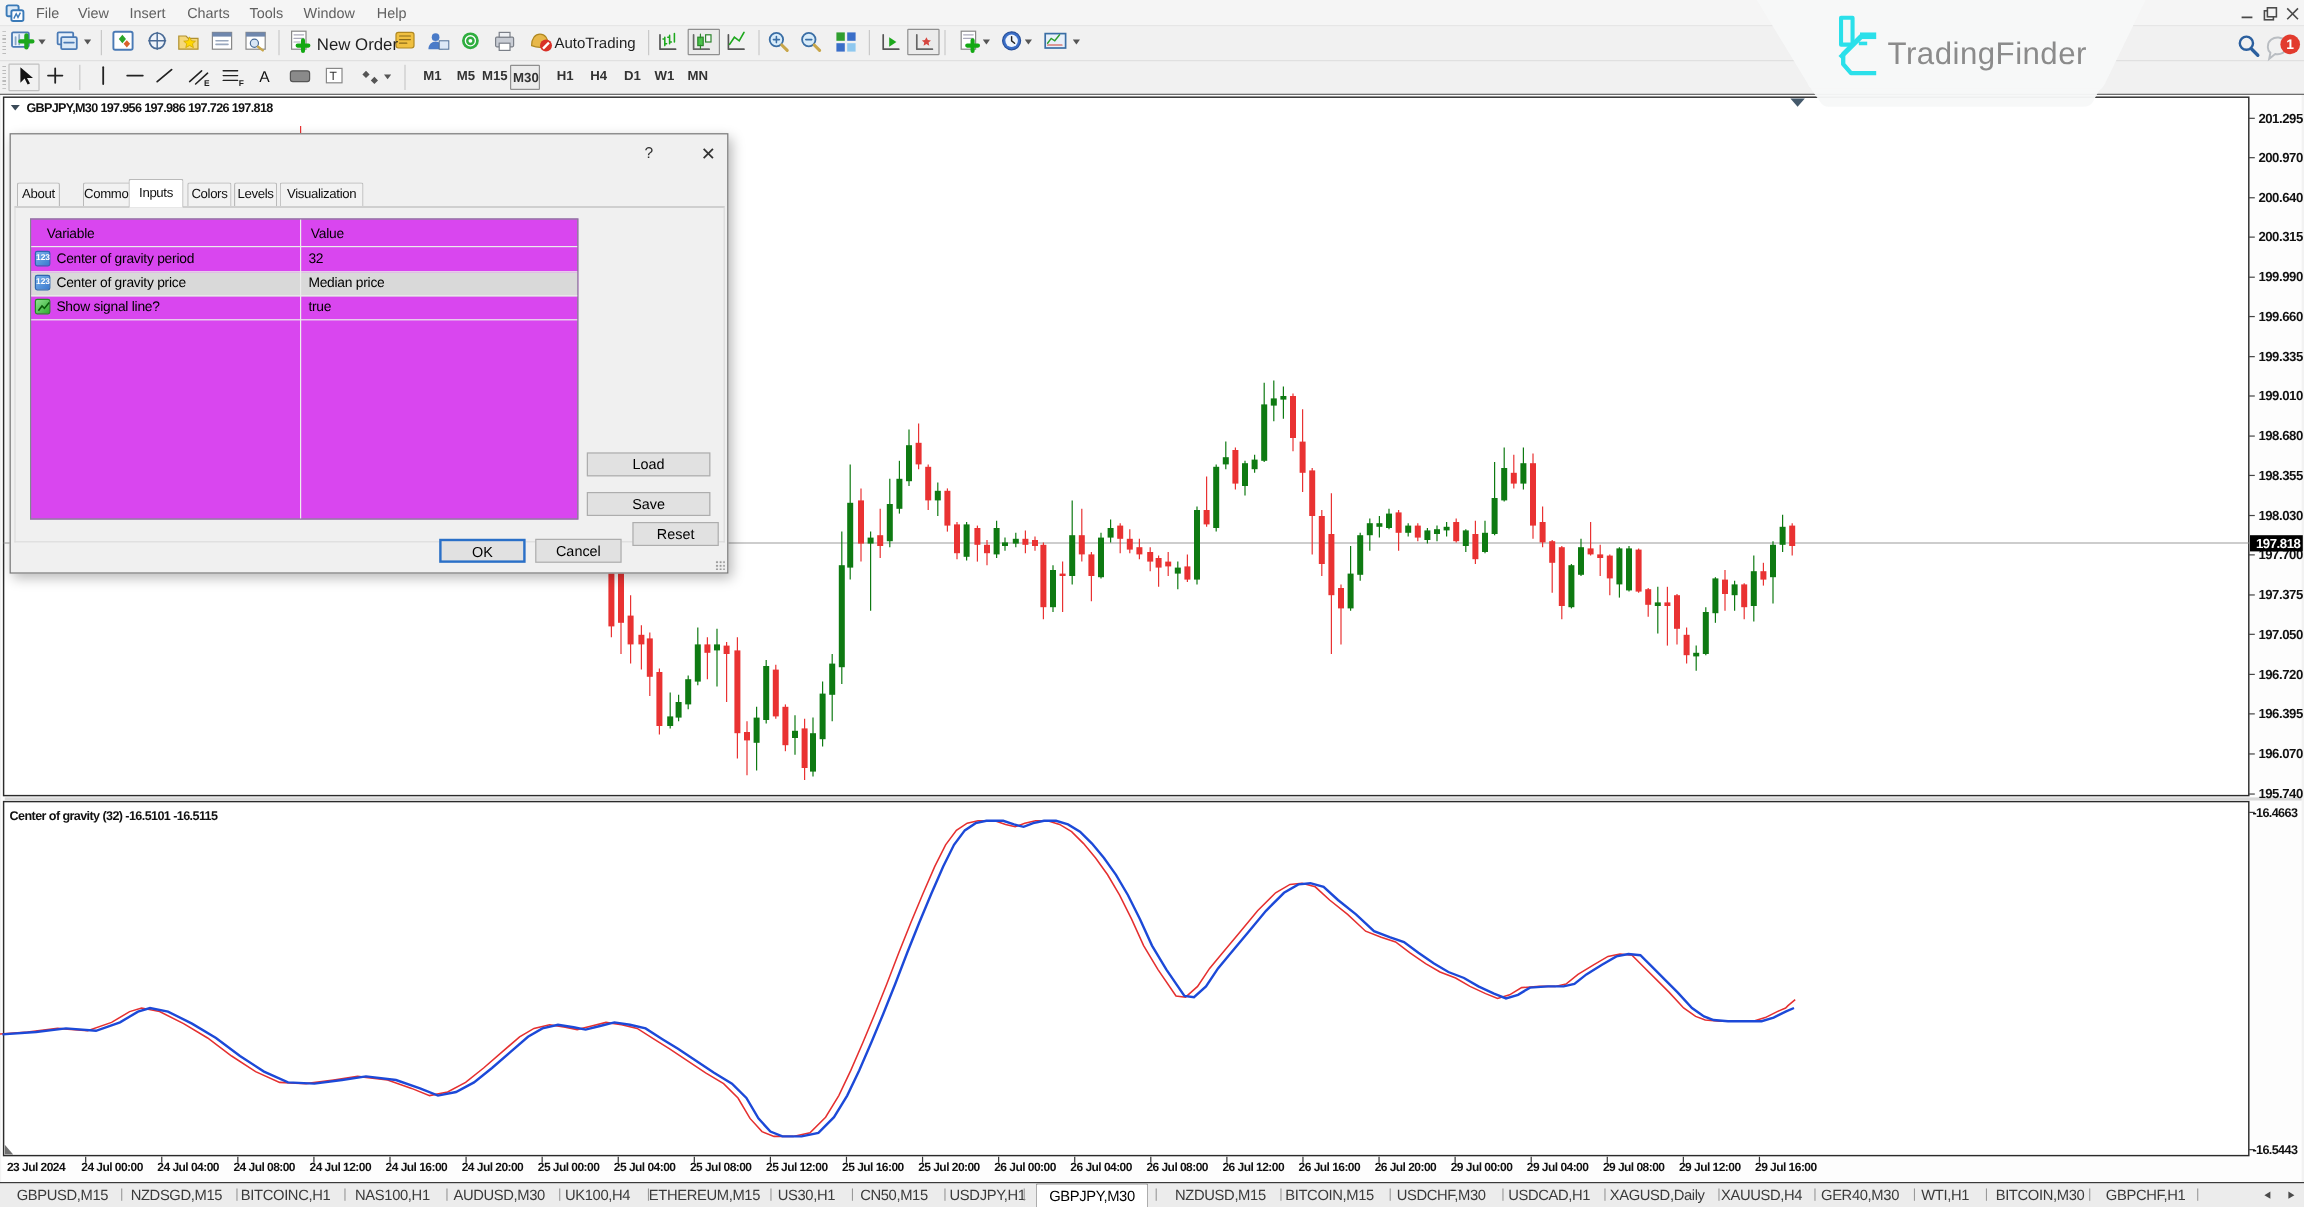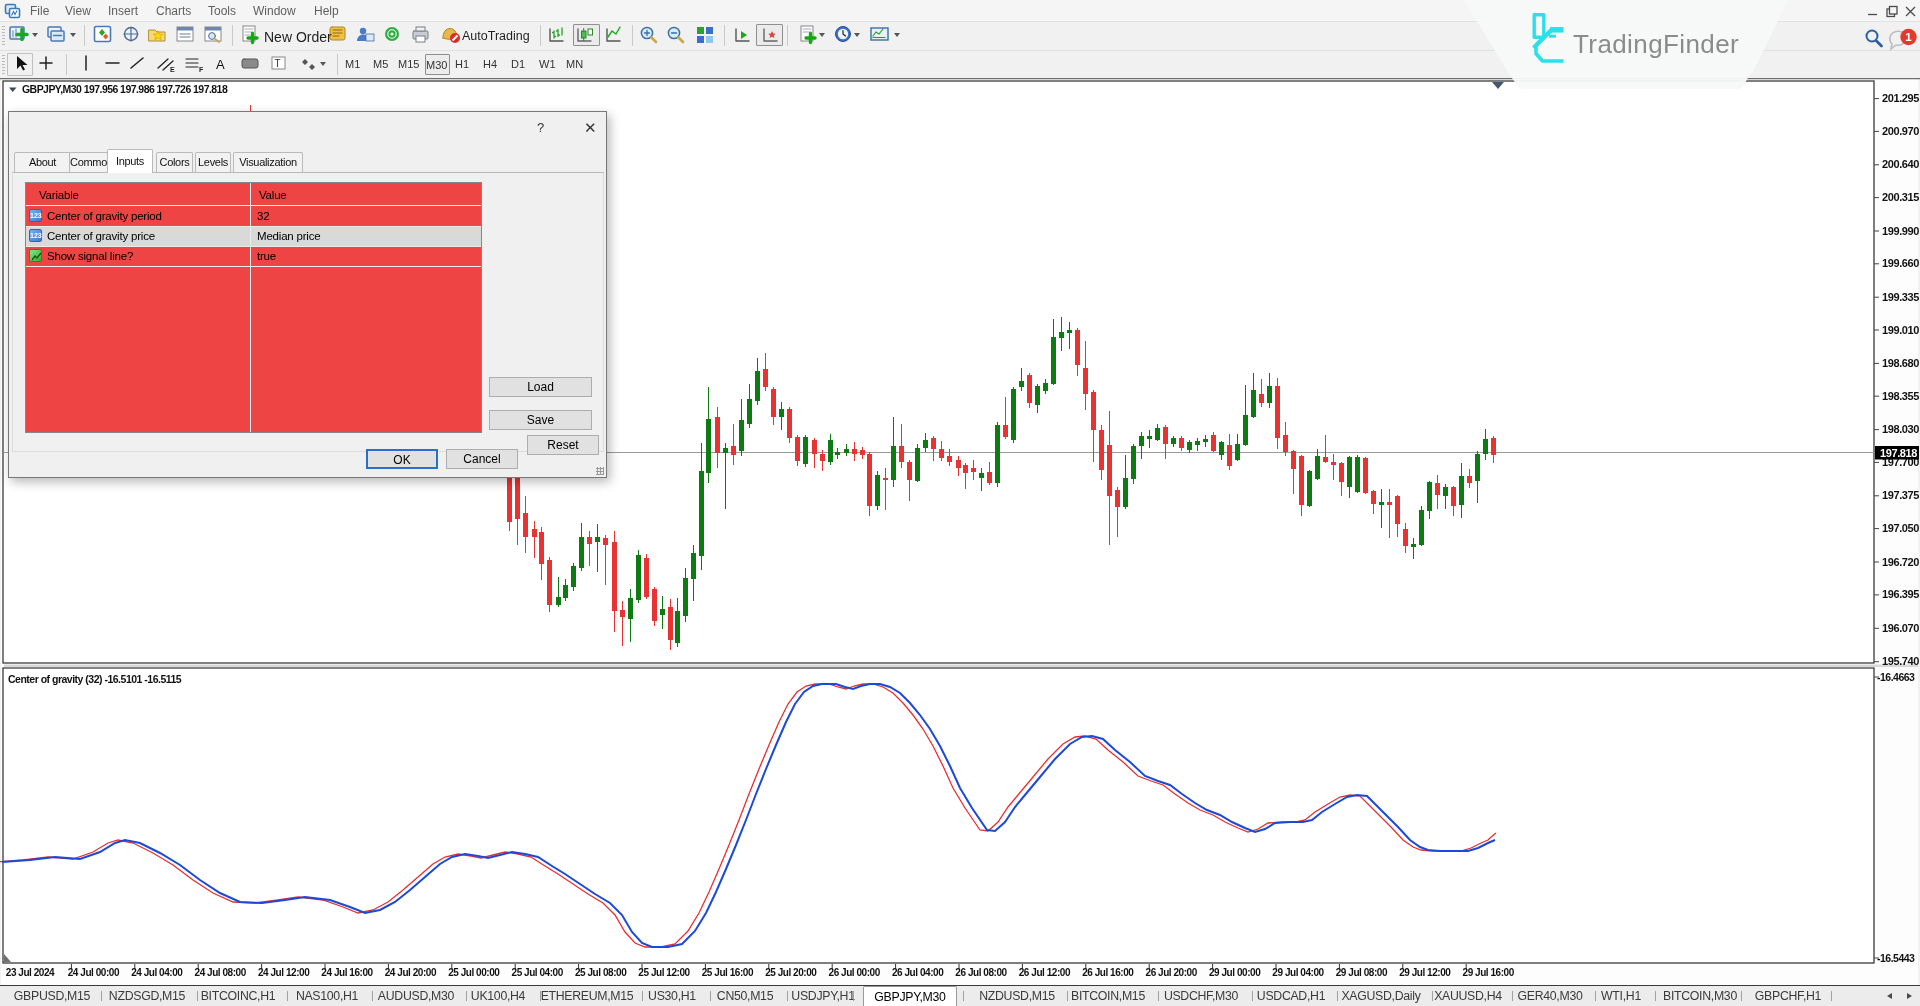--- a/index.html
+++ b/index.html
@@ -2,40 +2,40 @@
 <html><head><meta charset="utf-8"><title>MT4</title><style>
 *{margin:0;padding:0;box-sizing:border-box}
 html,body{width:1920px;height:1006px;overflow:hidden;font-family:"Liberation Sans",sans-serif;background:#f0f0f0}
 #menubar{position:absolute;left:0;top:0;width:1920px;height:22px;background:#f5f5f5;border-bottom:1px solid #e3e3e3}
 .menuitem{position:absolute;top:4px;font-size:12px;color:#606060}
 #tb1{position:absolute;left:0;top:22px;width:1920px;height:28px;background:#f1f1f1}
 #tb2{position:absolute;left:0;top:50px;width:1920px;height:28px;background:#f1f1f1;border-top:1px solid #e0e0e0}
 .sep{position:absolute;top:3px;width:1px;height:21px;background:#c9c9c9}
 .grip{position:absolute;left:2px;top:4px;width:3px;height:19px;background:repeating-linear-gradient(to bottom,#bbb 0 1px,#f1f1f1 1px 3px)}
 .tbtext{position:absolute;font-size:12px;color:#1f1f1f;top:7px}
-.tfbtn{position:absolute;top:3px;height:21px;font-size:11px;font-weight:normal;color:#333;text-align:left;line-height:21px}
+.tfbtn{position:absolute;top:3px;height:21px;font-size:11px;font-weight:bold;color:#333;text-align:right;line-height:21px}
 .pressed{border:1px solid #8f8f8f;background:#ececec;border-radius:1px}
 #tabbar{position:absolute;left:0;top:985px;width:1920px;height:21px;background:#ececec;border-top:1.5px solid #3a3a3a}
 .tab{position:absolute;top:3px;font-size:12.3px;color:#3a3a3a;letter-spacing:-0.3px}
 .tabsep{position:absolute;top:3px;font-size:11px;color:#999}
 #activetab{position:absolute;left:863px;top:0px;width:94px;height:21px;background:#fff;border:1px solid #9a9a9a;border-bottom:none;border-radius:2px 2px 0 0;font-size:12.3px;color:#000;text-align:center;line-height:20px;letter-spacing:-0.3px}
 text{font-family:"Liberation Sans",sans-serif}
 .ohlc{font-size:10.5px;font-weight:bold;letter-spacing:-0.55px;fill:#111}
 .pscale{font-size:11px;font-weight:bold;letter-spacing:-0.4px;fill:#111}
 .pscale2{font-size:10.5px;font-weight:bold;letter-spacing:-0.5px;fill:#111}
 .taxis{font-size:10px;font-weight:bold;letter-spacing:-0.45px;fill:#111}
 .ilabel{font-size:10.5px;font-weight:bold;letter-spacing:-0.5px;fill:#111}
 #dlg{position:absolute;left:8px;top:111px;width:599px;height:367px;background:#f0f0f0;border:1px solid #787878;box-shadow:3px 4px 10px rgba(0,0,0,0.28);z-index:40}
 #dlgtitle{position:absolute;left:0;top:0;width:100%;height:30px;background:#fff}
 #dlgtitle span{position:absolute;left:7px;top:9px;font-size:12px;color:#000;letter-spacing:-0.1px}
 .dlgsys{position:absolute;top:7px;font-size:14px;color:#333}
 .tabitem{position:absolute;top:40px;height:20px;background:#f2f2f2;border:1px solid #bababa;border-bottom:none;font-size:11px;color:#111;text-align:center;line-height:19px;letter-spacing:-0.3px;border-radius:2px 2px 0 0}
 .tabactive{top:37px;height:24px;background:#fff;z-index:3}
 #tabpage{position:absolute;left:3px;top:60px;width:592px;height:280px;background:#f0f0f0;border:1px solid #dcdcdc;border-top:1px solid #bababa}
-#grid{position:absolute;left:16px;top:70px;width:457px;height:251px;background:#ef4444;border:1px solid #828790}
+#grid{position:absolute;left:16px;top:70px;width:457px;height:251px;background:#d946ef;border:1px solid #828790}
 .gridtext{position:absolute;font-size:11.5px;color:#000;letter-spacing:-0.2px}
 .vline{position:absolute;left:224px;top:0;width:1px;height:100%;background:#ececec}
 .hrow{position:absolute;left:0;width:100%;height:1px;background:#ececec}
 .selrow{position:absolute;left:0;top:44px;width:100%;height:20px;background:#d9d9d9}
 .icon123{position:absolute;left:3px;width:13px;height:13px;background:linear-gradient(135deg,#7ab1e8,#3a7bd0);border:1px solid #2f66b0;border-radius:2px;color:#fff;font-size:7px;font-weight:bold;text-align:center;line-height:12px}
 .icongr{position:absolute;left:3px;width:13px;height:13px;background:linear-gradient(135deg,#8fe08f,#2faf2f);border:1px solid #1f8f1f;border-radius:2px}
 .btn{position:absolute;background:#e1e1e1;border:1px solid #adadad;font-size:12px;color:#000;text-align:center}
 #wmark{position:absolute;left:0;top:0;width:1920px;height:130px;z-index:30;pointer-events:none}
 #tftext{position:absolute;left:1573px;top:29px;font-size:26px;color:#8b8b8b;letter-spacing:0.4px;z-index:31}
 </style></head>
@@ -623,21 +623,21 @@
 </g>
 <circle cx="1872" cy="36" r="5.5" fill="none" stroke="#2b5f9e" stroke-width="2"></circle>
 <path d="M1876.5 41 l5 5" stroke="#2b5f9e" stroke-width="2.8" stroke-linecap="round"></path>
 <path d="M1890 38 a8 7 0 1 1 6 7 l-5 4 1-5 a8 7 0 0 1 -2-6 z" fill="none" stroke="#b9bdc2" stroke-width="1.6"></path>
 <circle cx="1908.5" cy="37" r="8.2" fill="#e23b2e"></circle>
 <text x="1908.5" y="41" text-anchor="middle" font-size="11.5" font-weight="bold" fill="#fff" font-family="Liberation Sans">1</text>
 </svg>
 <div id="dlg">
 <div class="dlgsys" style="left:528px;top:8px;font-size:13px">?</div>
 <div class="dlgsys" style="left:575px;font-size:15px;font-weight:400">✕</div>
-<div class="tabitem" style="left:5px;width:57px">About</div>
+<div class="tabitem" style="left:5px;width:36px">About</div>
     <div class="tabitem" style="left:60px;width:41px">Common</div>
     <div class="tabitem tabactive" style="left:98px;width:46px;line-height:23px">Inputs</div>
     <div class="tabitem" style="left:147px;width:37px">Colors</div>
     <div class="tabitem" style="left:186px;width:36px">Levels</div>
     <div class="tabitem" style="left:224px;width:70px">Visualization</div>
 <div id="tabpage"></div>
 <div id="grid">
  <div class="gridtext" style="left:13px;top:6px">Variable</div>
  <div class="gridtext" style="left:233px;top:6px">Value</div>
  <div class="selrow"></div>

